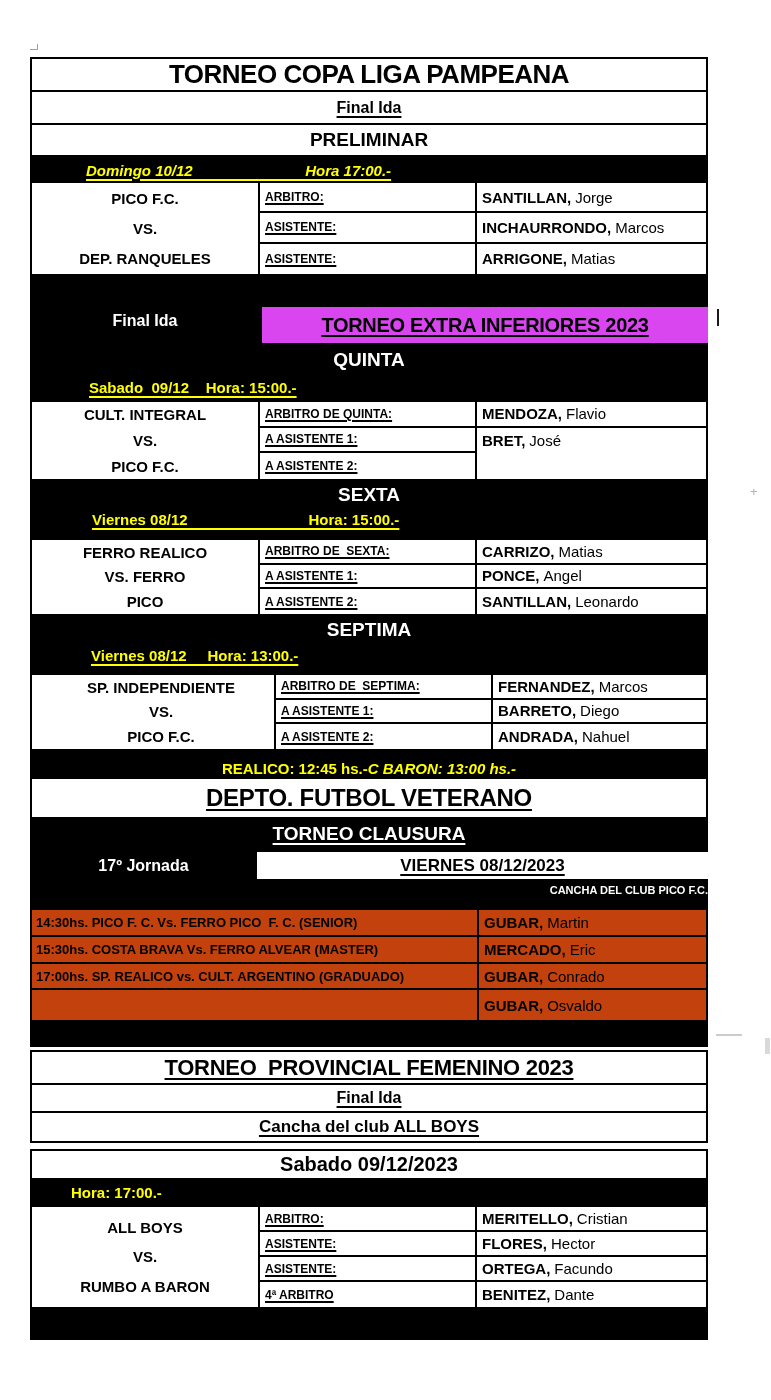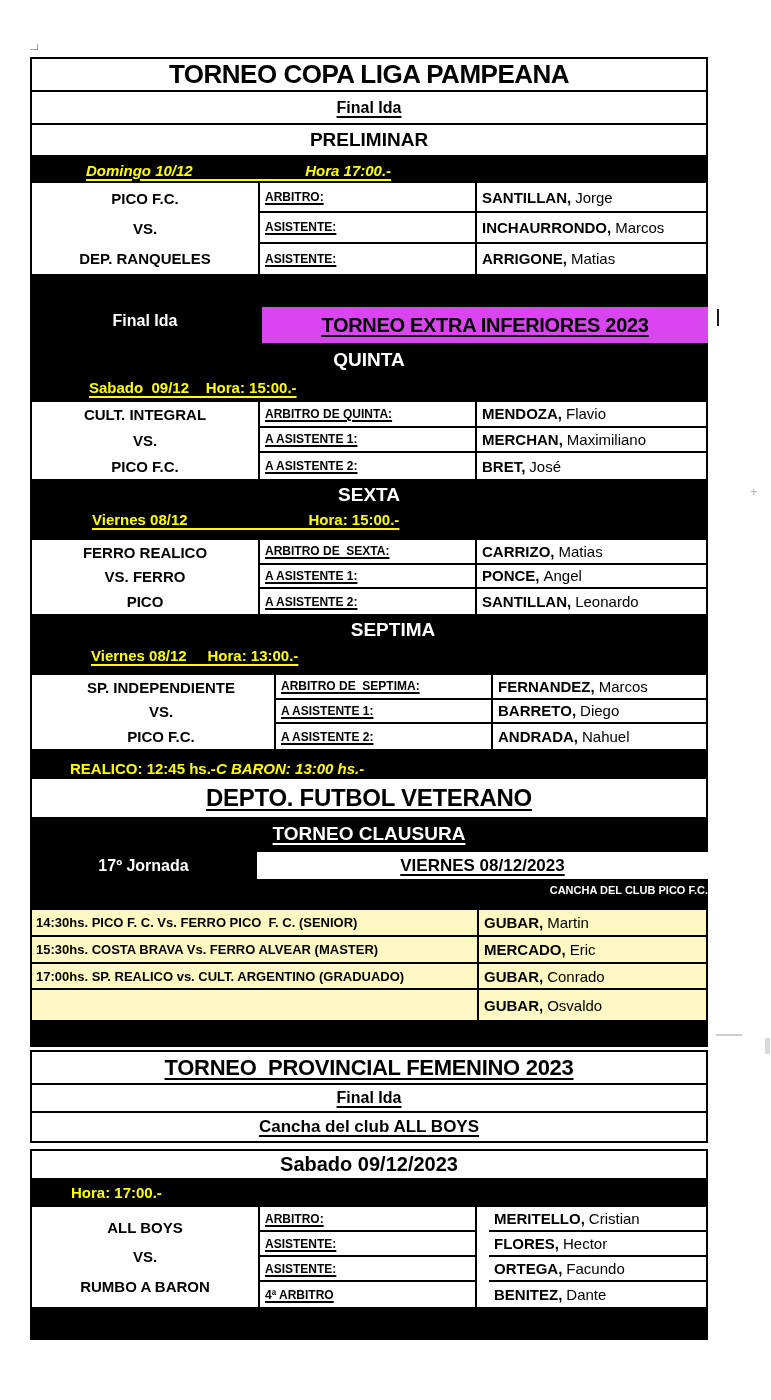--- a/index.html
+++ b/index.html
@@ -22,21 +22,21 @@
     font-weight:bold; font-size:15px; background:#fff; }
   .cellcol { display:grid; border-left:2px solid #000; background:#fff; }
   .cell { display:flex; align-items:center; padding-left:5px; border-bottom:2px solid #000; }
   .cell:last-child { border-bottom:none; }
   .role { font-size:12px; font-weight:bold; }
   .name { font-size:15px; }
   .last { font-weight:bold; }
   .first { margin-left:4px; }
   .stage { font-size:19px; font-weight:bold; }
   .sched { font-size:15px; font-weight:bold; color:#FFFF00; }
-  .vrow { display:grid; grid-template-columns:445px 1fr; border-bottom:2px solid #000; background:#fef9c3; }
+  .vrow { display:grid; grid-template-columns:445px 1fr; border-bottom:2px solid #000; background:#c2410c; }
   .vrow:last-child { border-bottom:none; }
   .vmatch { display:flex; align-items:center; padding-left:4px; font-size:13px; font-weight:bold; }
   .vname { display:flex; align-items:center; padding-left:5px; border-left:2px solid #000; }
 </style>
 </head>
 <body>
 
 <div class="sec bordered" style="top:57px;height:219px;display:flex;flex-direction:column;">
   <div class="hrow" style="height:33px;">
     <span class="b" style="font-size:26px;letter-spacing:-0.5px;">TORNEO COPA LIGA PAMPEANA</span>
@@ -109,24 +109,20 @@
     <div class="cell">
         <span class="role u-thin pre">A ASISTENTE 2:</span>
       </div>
   </div>
   <div class="cellcol" style="grid-template-rows:1fr 1fr 1fr;">
     <div class="cell name">
         <span class="last">MENDOZA,</span>
         <span class="first">Flavio</span>
       </div>
     <div class="cell name">
-        <span class="last">MERCHAN,</span>
-        <span class="first">Maximiliano</span>
-      </div>
-    <div class="cell name">
         <span class="last">BRET,</span>
         <span class="first">José</span>
       </div>
   </div>
 </div>
 
 <div class="sec blk" style="top:481px;height:57px;">
   <div class="abs ctr stage" style="left:0;top:3px;width:100%;">SEXTA</div>
   <div class="abs sched u pre" style="left:62px;top:30px;">Viernes 08/12                             Hora: 15:00.-</div>
 </div>
@@ -158,21 +154,21 @@
         <span class="first">Angel</span>
       </div>
     <div class="cell name">
         <span class="last">SANTILLAN,</span>
         <span class="first">Leonardo</span>
       </div>
   </div>
 </div>
 
 <div class="sec blk" style="top:616px;height:57px;">
-  <div class="abs ctr stage" style="left:0;top:3px;width:100%;margin-left:24px;">SEPTIMA</div>
+  <div class="abs ctr stage" style="left:0;top:3px;width:100%;">SEPTIMA</div>
   <div class="abs sched u pre" style="left:61px;top:31px;">Viernes 08/12     Hora: 13:00.-</div>
 </div>
 
 <div class="sec bordered grid3" style="top:673px;height:78px;padding-left:16px;">
   <div class="teamcol">
     <span>SP. INDEPENDIENTE</span>
     <span>VS.</span>
     <span>PICO F.C.</span>
   </div>
   <div class="cellcol" style="grid-template-rows:1fr 1fr 1fr;">
@@ -196,21 +192,21 @@
         <span class="first">Diego</span>
       </div>
     <div class="cell name">
         <span class="last">ANDRADA,</span>
         <span class="first">Nahuel</span>
       </div>
   </div>
 </div>
 
 <div class="sec bar" style="top:751px;height:26px;padding:0 40px;">
-  <div style="flex:1;display:flex;justify-content:flex-start;align-items:baseline;border-bottom:2px solid #FFFF00;padding-bottom:1px;margin-top:12px;">
+  <div style="flex:1;display:flex;justify-content:center;align-items:baseline;border-bottom:2px solid #FFFF00;padding-bottom:1px;margin-top:12px;">
     <span class="sched">REALICO: 12:45 hs.-</span>
     <span class="sched i">C BARON: 13:00 hs.-</span>
   </div>
 </div>
 
 <div class="sec bordered" style="top:777px;height:42px;display:flex;align-items:center;justify-content:center;background:#fff;">
   <span class="b u" style="font-size:24px;letter-spacing:-0.3px;">DEPTO. FUTBOL VETERANO</span>
 </div>
 
 <div class="sec blk" style="top:819px;height:89px;">
@@ -290,21 +286,21 @@
     <div class="cell">
         <span class="role u-thin">ASISTENTE:</span>
       </div>
     <div class="cell">
         <span class="role u-thin">ASISTENTE:</span>
       </div>
     <div class="cell">
         <span class="role u-thin">4ª ARBITRO</span>
       </div>
   </div>
-  <div class="cellcol" style="grid-template-rows:1fr 1fr 1fr 1fr;padding-left:12px;">
+  <div class="cellcol" style="grid-template-rows:1fr 1fr 1fr 1fr;">
     <div class="cell name">
         <span class="last">MERITELLO,</span>
         <span class="first">Cristian</span>
       </div>
     <div class="cell name">
         <span class="last">FLORES,</span>
         <span class="first">Hector</span>
       </div>
     <div class="cell name">
         <span class="last">ORTEGA,</span>

